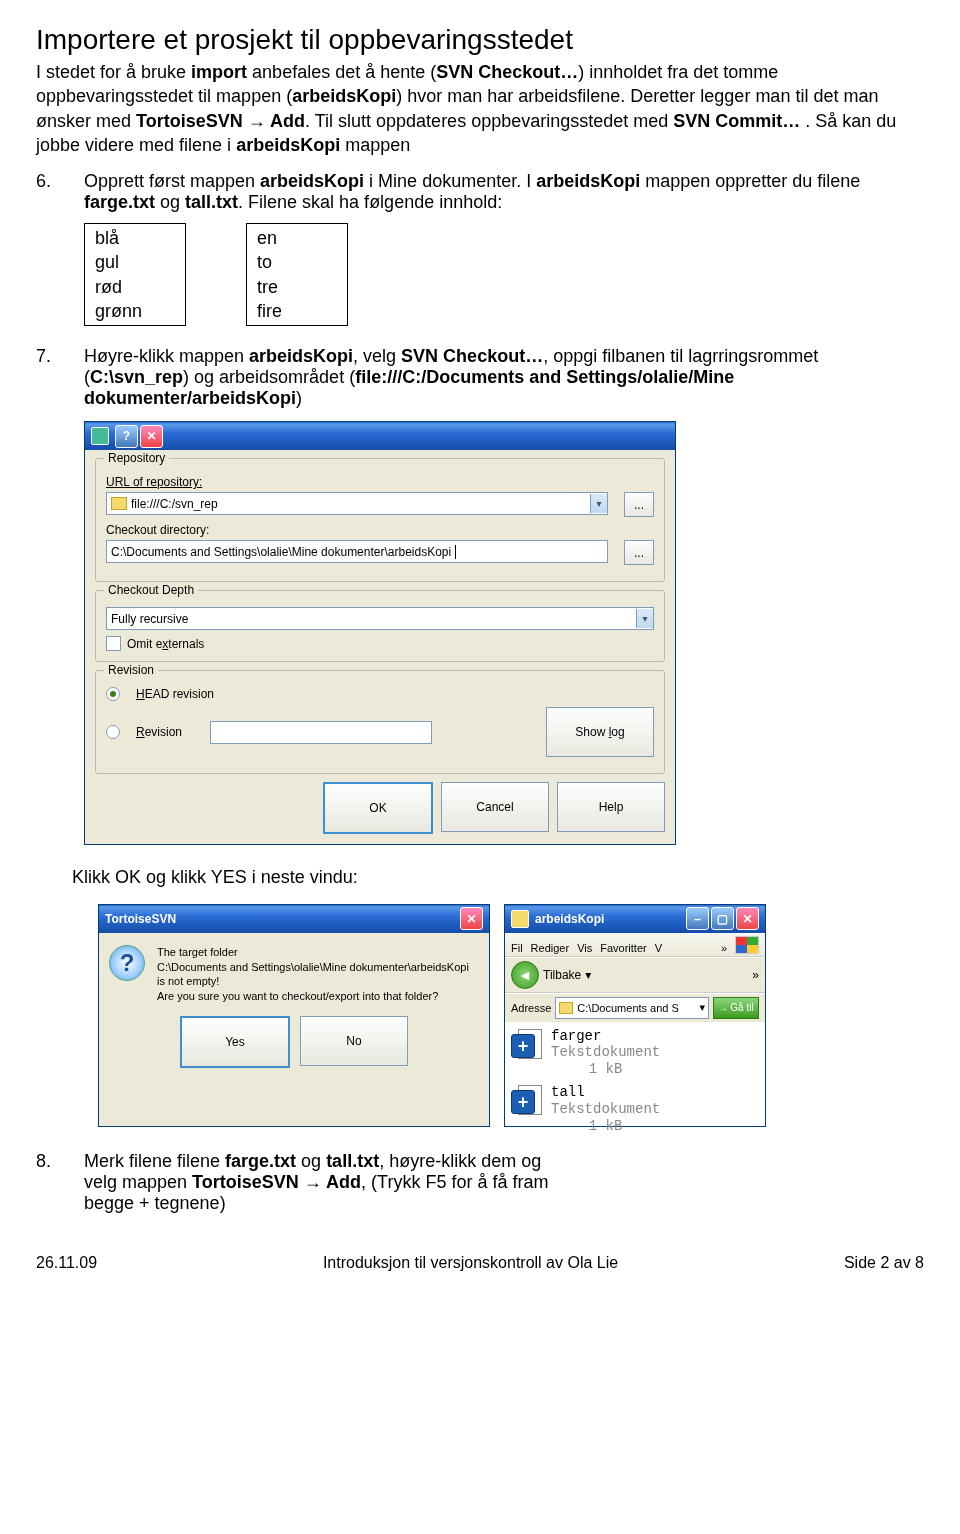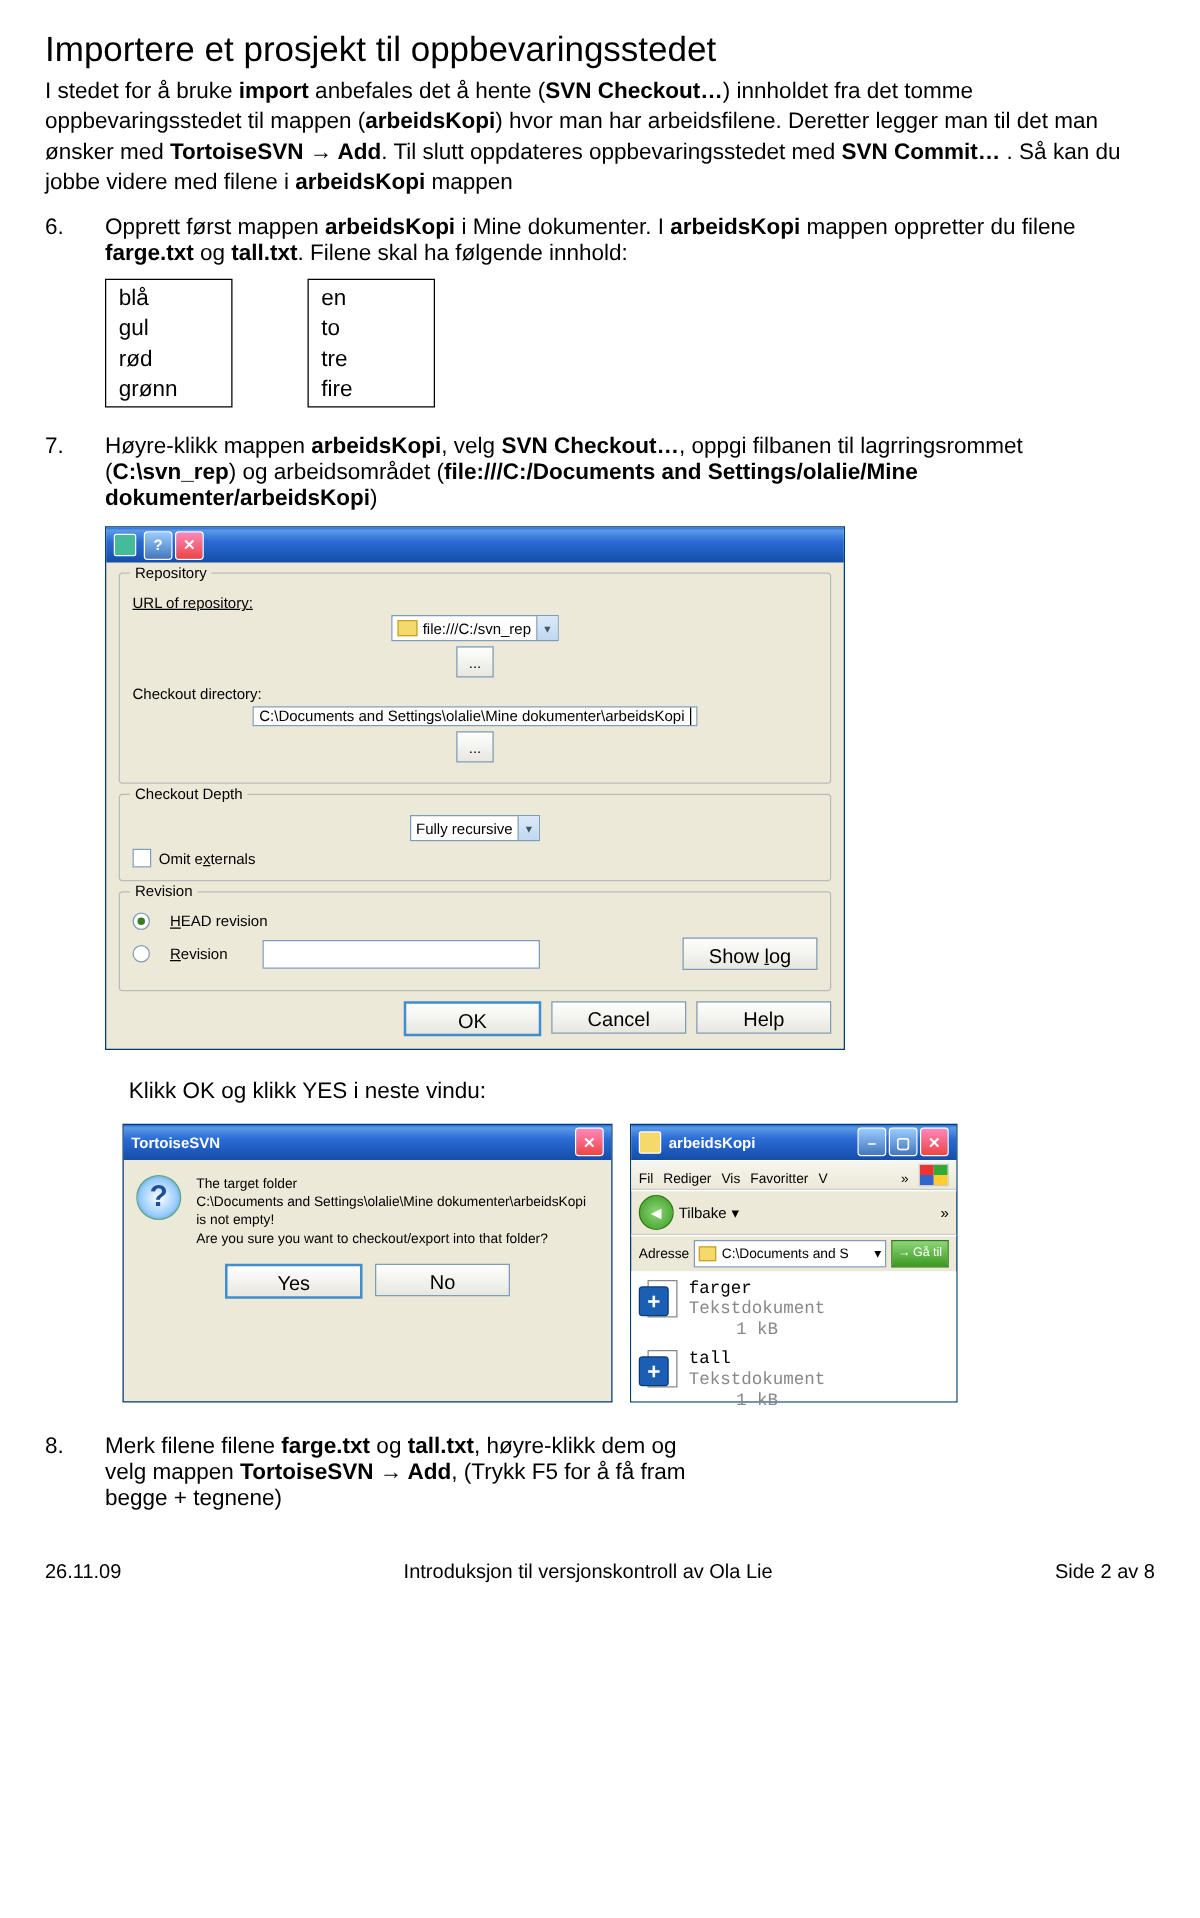--- a/index.html
+++ b/index.html
@@ -42,45 +42,45 @@
     font-weight: bold;
   }
   .titlebar .t-icon { width: 16px; height: 16px; background: #4b9; border: 1px solid #fff; margin-right: 6px; border-radius: 2px; }
   .titlebar .t-title { flex: 1; }
   .winbtns { display: flex; gap: 2px; }
   .winbtn { width: 21px; height: 21px; background: linear-gradient(#f8b, #e44); border: 1px solid #fff; border-radius: 3px; color: #fff; font-weight: bold; display: flex; align-items: center; justify-content: center; font-size: 12px; }
   .winbtn.blue { background: linear-gradient(#9cf, #47b); }
   .dlg-body { padding: 8px 10px 10px; }
   .groupbox { border: 1px solid #bbb; border-radius: 3px; padding: 16px 10px 10px; margin-bottom: 8px; position: relative; }
   .groupbox > .gb-label { position: absolute; top: -8px; left: 8px; background: #ece9d8; padding: 0 4px; font-size: 12px; }
-  .gb-row { display: flex; align-items: center; gap: 4px; margin-bottom: 6px; flex-direction: column; }
+  .gb-row { display: flex; gap: 16px; margin-bottom: 6px; }
   .combo, .txtinput {
     flex: 1;
     height: 21px;
     border: 1px solid #7f9db9;
     background: #fff;
     display: flex;
     align-items: center;
     padding: 0 4px;
     font-size: 12px;
     gap: 4px;
   }
   .combo .folder-ico { width: 14px; height: 11px; background: #f6d96b; border: 1px solid #c9a227; }
   .combo .dd { width: 16px; height: 19px; background: linear-gradient(#dbeaf9, #c0d8f0); border-left: 1px solid #7f9db9; margin-left: auto; margin-right: -4px; display: flex; align-items: center; justify-content: center; font-size: 10px; color: #456; }
   .browse-btn { width: 28px; height: 23px; border: 1px solid #7f9db9; background: linear-gradient(#fefefe, #e8e8e0); font-size: 12px; display:flex; align-items:center; justify-content:center; }
   .chkrow { display: flex; align-items: center; gap: 6px; margin-top: 4px; font-size: 12px; }
   .chk { width: 13px; height: 13px; border: 1px solid #7f9db9; background: #fff; }
   .radio { width: 12px; height: 12px; border-radius: 50%; border: 1px solid #7f9db9; background: #fff; display: inline-flex; align-items:center; justify-content:center; margin-right: 6px; }
   .radio.on::after { content: ""; width: 6px; height: 6px; background: #3a7b1f; border-radius: 50%; display: block; }
   .rev-row { display: flex; align-items: center; gap: 10px; margin-bottom: 6px; }
   .rev-input { width: 220px; height: 21px; border: 1px solid #7f9db9; background: #fff; }
-  .btn { min-width: 82px; height: 24px; border: 1px solid #7f9db9; background: linear-gradient(#fefefe,#e8e8e0); font-size: 16px; display:inline-flex; align-items:flex-end; justify-content:center; padding: 0 12px; }
+  .btn { min-width: 82px; height: 24px; border: 1px solid #7f9db9; background: linear-gradient(#fefefe,#e8e8e0); font-size: 12px; display:inline-flex; align-items:center; justify-content:center; padding: 12px 12px; }
   .btn.default { border: 2px solid #3e8ed0; }
   .dlg-buttons { display: flex; gap: 8px; justify-content: flex-end; margin-top: 6px; }
-  .after-dialog { margin-left: 67px; margin-bottom: 14px; }
+  .after-dialog { margin-left: 36px; margin-bottom: 14px; }
   .bottom-row { display: flex; gap: 14px; margin-left: 0; margin-bottom: 24px; }
   .msgbox { width: 390px; background: #ece9d8; border: 1px solid #003c74; font-family: Tahoma, sans-serif; font-size: 12px; }
   .msgbox .body { display: flex; padding: 12px 10px 6px; gap: 12px; align-items: flex-start; }
   .q-icon { width: 34px; height: 34px; border-radius: 50%; background: radial-gradient(#fff, #9cf 60%, #47b); color: #1b4f9c; font-weight: bold; font-size: 24px; display: flex; align-items:center; justify-content:center; border: 1px solid #5a8; }
   .msg-btns { display: flex; justify-content: center; gap: 10px; padding: 6px 0 10px; }
   .explorer { width: 260px; background: #ece9d8; border: 1px solid #003c74; font-family: Tahoma, sans-serif; font-size: 12px; }
   .explorer .toolbar { background: linear-gradient(#f7f6ef, #ece9d8); padding: 2px 6px; font-size: 11px; display: flex; gap: 8px; border-top: 1px solid #fff; border-bottom: 1px solid #ccc; align-items: flex-end; }
   .explorer .toolbar2 { display:flex; align-items:center; gap:4px; padding: 3px 6px; border-top:1px solid #fff; border-bottom:1px solid #ccc; }
   .back-btn { width:26px; height:26px; border-radius:50%; background: radial-gradient(#8dd67a, #3a9a1f); color:#fff; display:flex; align-items:center; justify-content:center; font-size:14px; border:1px solid #2a7a10; }
   .addrbar { display:flex; align-items:center; gap:4px; padding: 3px 6px; border-top:1px solid #fff; }

